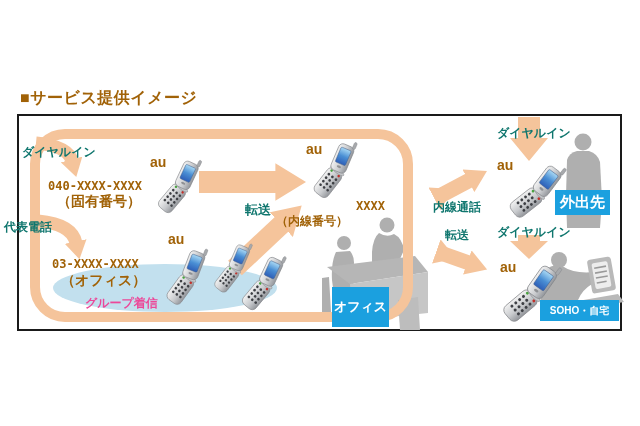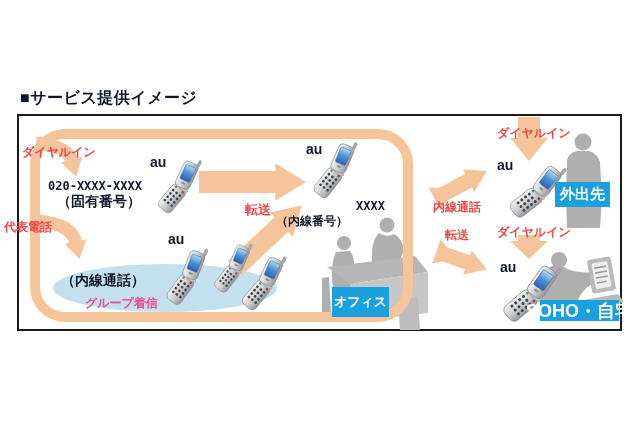--- a/index.html
+++ b/index.html
@@ -1,22 +1,22 @@
 <!DOCTYPE html>
 <html><head>
 <meta charset="utf-8">
 <style>
   html,body{margin:0;padding:0;background:#fff;}
   #canvas{position:relative;width:640px;height:426px;background:#fff;overflow:hidden;
           font-family:"Liberation Sans",sans-serif;}
   #frame{position:absolute;left:17px;top:114px;width:601px;height:213px;
          border:2px solid #1a1a1a;background:#fff;}
   svg.art{position:absolute;left:0;top:0;}
-  .lbl{position:absolute;font-weight:bold;white-space:nowrap;color:#0f172a;line-height:1.1;font-size:12px;}
-  .or{color:#ef4444;}
+  .lbl{position:absolute;font-weight:bold;white-space:nowrap;color:#a16207;line-height:1.1;font-size:12px;}
+  .or{color:#0f766e;}
   .bl{color:#ec4899;}
   .mono{font-family:"DejaVu Sans Mono",monospace;}
   .sm{font-size:14px;}
   .au{font-size:14px;}
   .title{font-size:16px;letter-spacing:0.5px;}
   .badge{position:absolute;background:#1BA0DF;color:#fff;font-weight:bold;
          display:flex;align-items:center;justify-content:center;white-space:nowrap;}
 </style>
 </head>
 <body>
@@ -116,39 +116,40 @@
     <use xlink:href="#fp" href="#fp" transform="translate(163,209) rotate(40) scale(0.62)"></use>
     <use xlink:href="#fp" href="#fp" transform="translate(319,194) rotate(38) scale(0.64)"></use>
     <use xlink:href="#fp" href="#fp" transform="translate(172,301) rotate(36) scale(0.63)"></use>
     <use xlink:href="#fp" href="#fp" transform="translate(219,289) rotate(38) scale(0.56)"></use>
     <use xlink:href="#fp" href="#fp" transform="translate(247,306) rotate(40) scale(0.63)"></use>
     <use xlink:href="#fp" href="#fp" transform="translate(514,212) rotate(52) scale(0.68)"></use>
     <use xlink:href="#fp" href="#fp" transform="translate(508,316) rotate(50) scale(0.72)"></use>
   </svg>
 
   <div class="lbl or" style="left:22px;top:146px;">ダイヤルイン</div>
-  <div class="lbl mono" style="left:48px;top:180px;">020-XXXX-XXXX</div>
+  <div class="lbl mono" style="left:48px;top:180px;">040-XXXX-XXXX</div>
   <div class="lbl sm" style="left:57px;top:194px;">（固有番号）</div>
   <div class="lbl or" style="left:4px;top:221px;">代表電話</div>
-  <div class="lbl sm" style="left:61px;top:273px;">（内線通話）</div>
+  <div class="lbl mono" style="left:52px;top:258px;">03-XXXX-XXXX</div>
+  <div class="lbl sm" style="left:61px;top:273px;">（オフィス）</div>
   <div class="lbl bl" style="left:85px;top:297px;">グループ着信</div>
 
   <div class="lbl or" style="left:245px;top:203px;font-size:13px;">転送</div>
   <div class="lbl mono" style="left:312px;top:200px;margin-left:44px;">XXXX</div>
   <div class="lbl" style="left:276px;top:215px;">（内線番号）</div>
 
   <div class="lbl or" style="left:433px;top:201px;">内線通話</div>
   <div class="lbl or" style="left:445px;top:229px;">転送</div>
 
   <div class="lbl or" style="left:497px;top:127px;">ダイヤルイン</div>
   <div class="lbl or" style="left:497px;top:226px;">ダイヤルイン</div>
 
   <div class="lbl au" style="left:150px;top:155px;">au</div>
   <div class="lbl au" style="left:306px;top:142px;">au</div>
   <div class="lbl au" style="left:168px;top:232px;">au</div>
   <div class="lbl au" style="left:497px;top:158px;">au</div>
   <div class="lbl au" style="left:500px;top:260px;">au</div>
 
-  <div class="badge" style="left:332px;top:287px;width:57px;height:30px;font-size:13px;">オフィス</div>
-  <div class="badge" style="left:555px;top:182px;width:55px;height:25px;font-size:15px;">外出先</div>
-  <div class="badge" style="left:540px;top:300px;width:79px;height:21px;font-size:18px;">SOHO・自宅</div>
+  <div class="badge" style="left:332px;top:287px;width:57px;height:40px;font-size:13px;">オフィス</div>
+  <div class="badge" style="left:555px;top:190px;width:55px;height:25px;font-size:15px;">外出先</div>
+  <div class="badge" style="left:540px;top:300px;width:79px;height:21px;font-size:10px;">SOHO・自宅</div>
 
 </div>
 
 </body></html>

